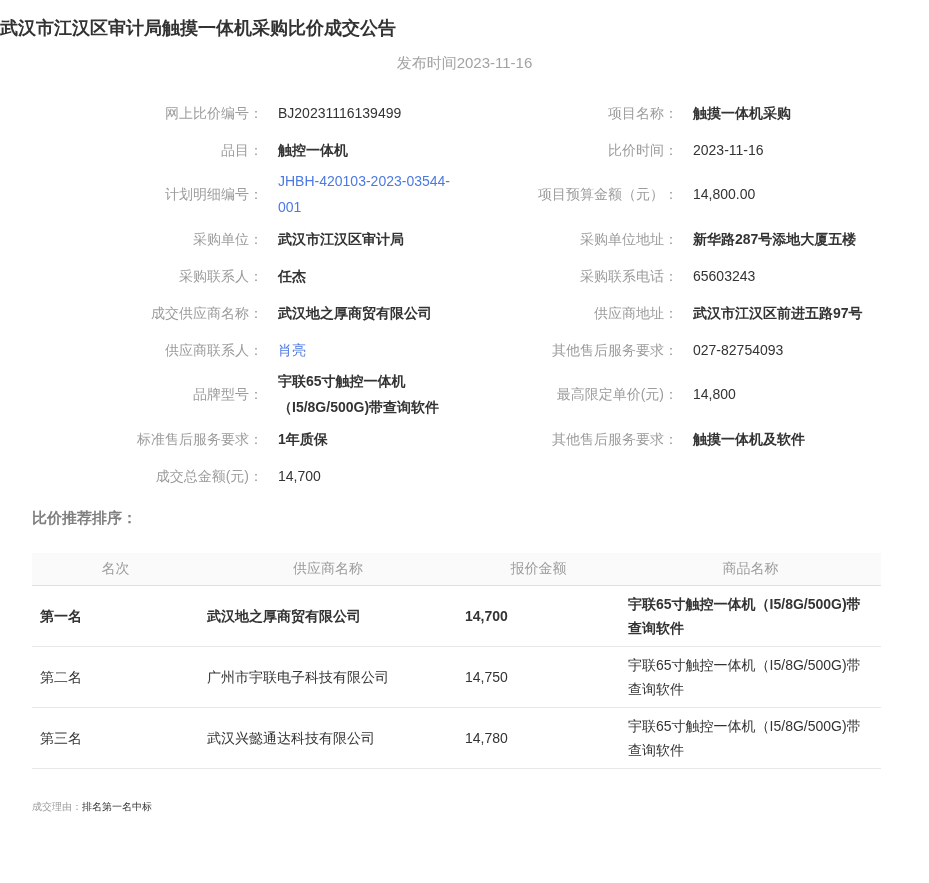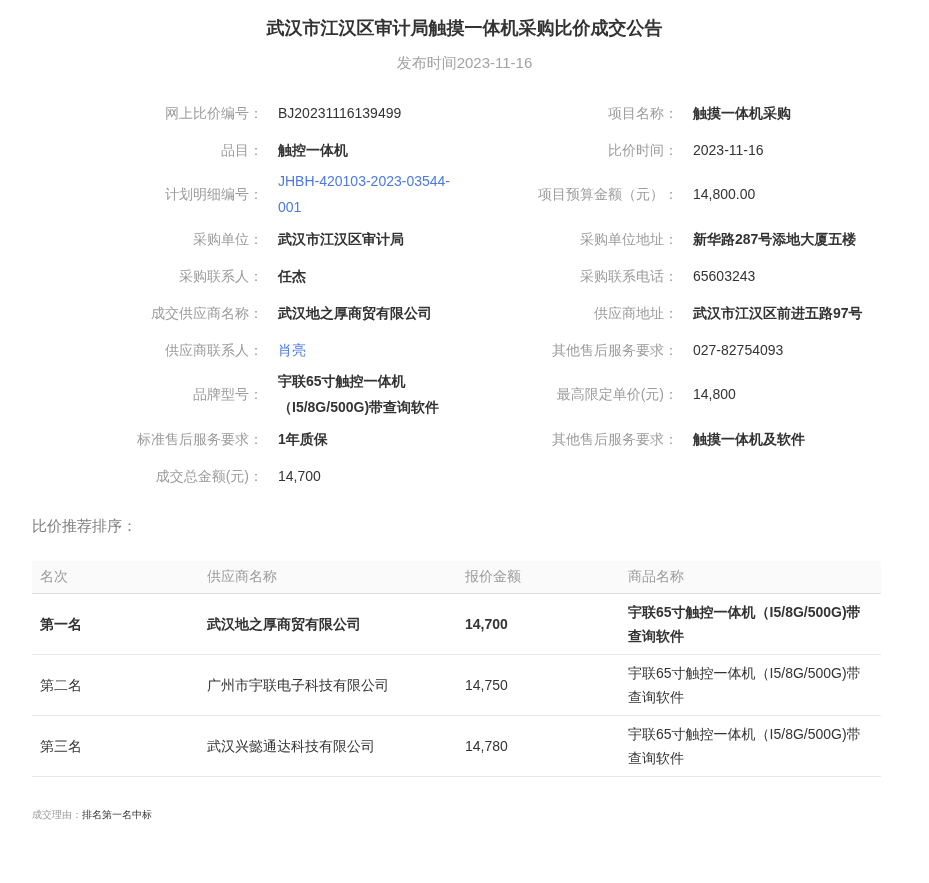--- a/index.html
+++ b/index.html
@@ -5,21 +5,21 @@
   * { margin:0; padding:0; box-sizing:border-box; }
   html,body { background:#ffffff; }
   body {
     width:929px; height:883px; overflow:hidden;
     font-family:"Liberation Sans","DejaVu Sans",sans-serif;
     color:#333;
   }
   .page { width:929px; padding-top:16px; }
 
   .title {
-    text-align:center; font-size:18px; font-weight:700; color:#333;
+    font-size:18px; font-weight:700; color:#333;
     line-height:25px;
   }
   .subtitle {
     text-align:center; font-size:15px; color:#a3a3a3;
     margin-top:14px; line-height:16px;
   }
 
   
   .form { margin-top:23px; }
   .frow {
@@ -33,31 +33,31 @@
     text-align:right; padding-right:15px;
     color:#9c9c9c; font-size:14px; line-height:26px;
   }
   .fvalue { font-size:14px; color:#333; line-height:26px; }
   .fvalue.cjk { font-weight:700; }
   a.link { color:#4b79e3; text-decoration:none; cursor:pointer; }
   .wrap-link { display:inline-block; width:182px; word-wrap:break-word; }
 
   
   .rank-heading {
-    margin:22px 0 0 32px; font-size:15px; color:#808080; line-height:20px;
+    margin:14px 0 0 32px; font-size:15px; color:#808080; line-height:20px;font-weight:bold;
   }
   table.rank {
     margin:25px 0 0 32px; width:849px;
     border-collapse:collapse; table-layout:fixed;
   }
   table.rank col.c1{width:167px} table.rank col.c2{width:258px}
   table.rank col.c3{width:163px} table.rank col.c4{width:261px}
   table.rank th {
     background:#fafafa; color:#9c9c9c; font-weight:400; font-size:14px;
-    text-align:left; height:32px; padding:0 8px;
+    text-align:center; height:32px; padding:0 8px;
     border-bottom:1px solid #e0e0e0;
   }
   table.rank td {
     height:58px; padding:6px 8px; font-size:14px; color:#333;
     vertical-align:middle; line-height:24px;
     border-bottom:1px solid #e8e8e8;
   }
   tr.winner td { font-weight:700; }
 
   

